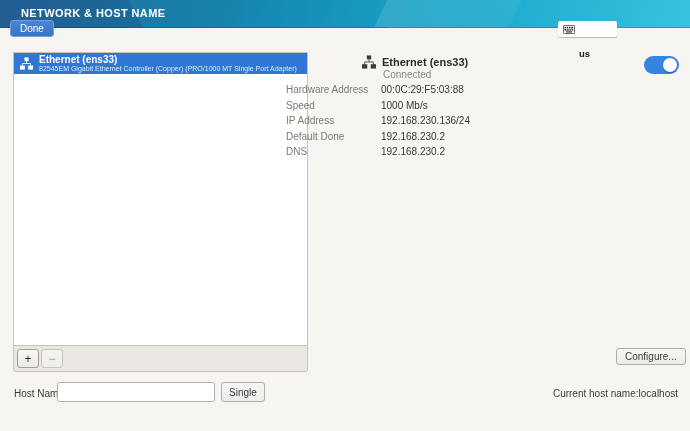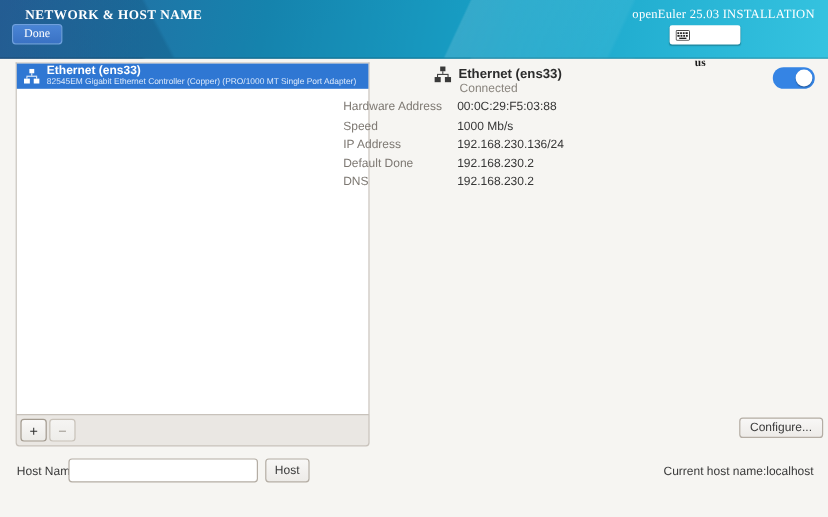--- a/index.html
+++ b/index.html
@@ -7,27 +7,26 @@
   body {
     font-family:"Liberation Sans","DejaVu Sans",sans-serif;
     background:#f6f5f2;
     position:relative;
     font-size:10px;
     color:#3a3a3a;
   }
 
   
   .header {
-    position:absolute; left:0; top:0; width:690px; height:49px;
+    position:absolute; left:0; top:0; width:690px; height:28px;
     background:
       linear-gradient(115deg, rgba(255,255,255,0) 55%, rgba(255,255,255,0.13) 55.2%, rgba(255,255,255,0.05) 74%, rgba(255,255,255,0) 74.5%),
       linear-gradient(62deg, rgba(6,48,84,0.18) 20%, rgba(6,48,84,0) 20.5%),
       linear-gradient(100deg, #2a66a0 0%, #1583ad 32%, #18a3c8 62%, #35c3e0 100%);
     border-bottom:1px solid rgba(0,0,0,0.18);
-    font-family:Liberation Serif, serif;
   }
   .header-title {
     position:absolute; left:21px; top:7px;
     color:#ffffff; font-size:11px; font-weight:bold; letter-spacing:0.4px;
   }
   .done-btn {
     position:absolute; left:10px; top:20px;
     height:17px; padding:0 9px;
     background:linear-gradient(#4a85d6,#3a72c4);
     border:1px solid #6fa0de; border-radius:3px;
@@ -131,21 +130,20 @@
     position:absolute; right:12px; top:388px;
     display:flex; gap:0; font-size:10px; color:#3a3a3a;
   }
 </style>
 </head>
 <body>
 
 <div class="header">
   <div class="header-title">NETWORK &amp; HOST NAME</div>
   <button class="done-btn">Done</button>
-  <div class="product-label">openEuler 25.03 INSTALLATION</div>
   <div class="kbd-indicator">
     <svg viewBox="0 0 16 12" fill="currentColor">
       <rect x="0.5" y="0.5" width="15" height="11" rx="1.2" fill="none" stroke="currentColor"></rect>
       <rect x="2" y="2.5" width="2" height="2"></rect>
         <rect x="5" y="2.5" width="2" height="2"></rect>
       <rect x="8" y="2.5" width="2" height="2"></rect>
         <rect x="11" y="2.5" width="2.5" height="2"></rect>
       <rect x="2" y="5.5" width="2.5" height="2"></rect>
         <rect x="5.5" y="5.5" width="2" height="2"></rect>
       <rect x="8.5" y="5.5" width="2" height="2"></rect>
@@ -204,17 +202,17 @@
   <span class="detail-label">Default Done</span>
   <span class="detail-value">192.168.230.2</span>
   <span class="detail-label">DNS</span>
   <span class="detail-value">192.168.230.2</span>
 </div>
 
 <button class="configure-btn">Configure...</button>
 
 <div class="hostname-label">Host Name:</div>
 <input class="hostname-input" type="text" value="" style="">
-<button class="apply-btn">Host</button>
+<button class="apply-btn">Single</button>
 <div class="current-hostname">
   <span>Current host name:</span>
   <span>localhost</span>
 </div>
 
 </body></html>

